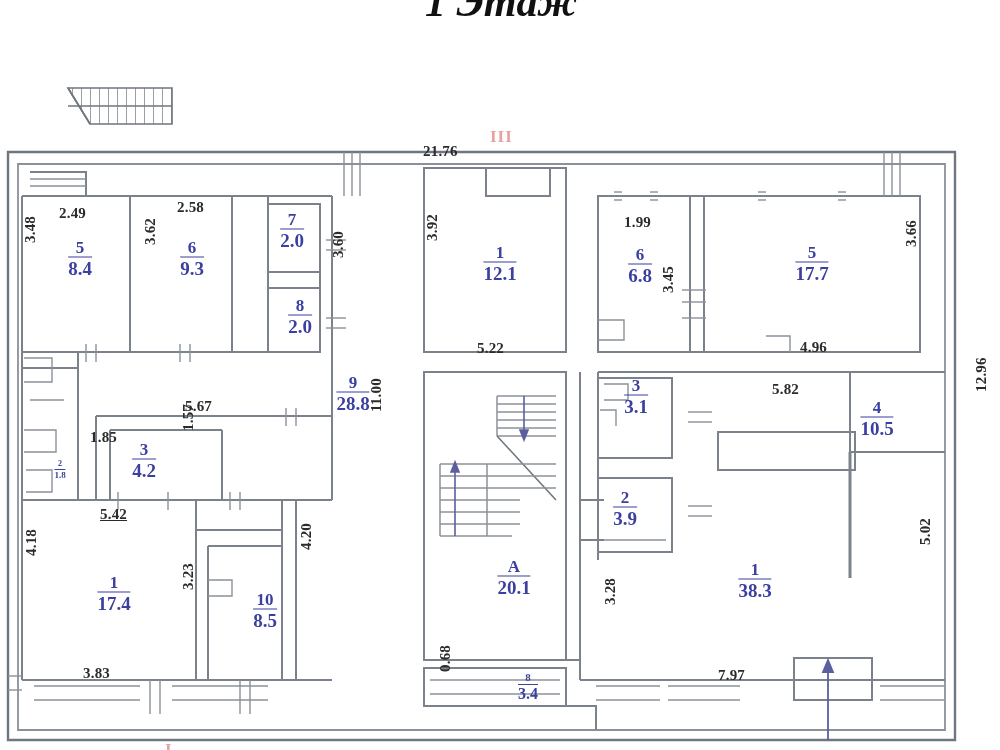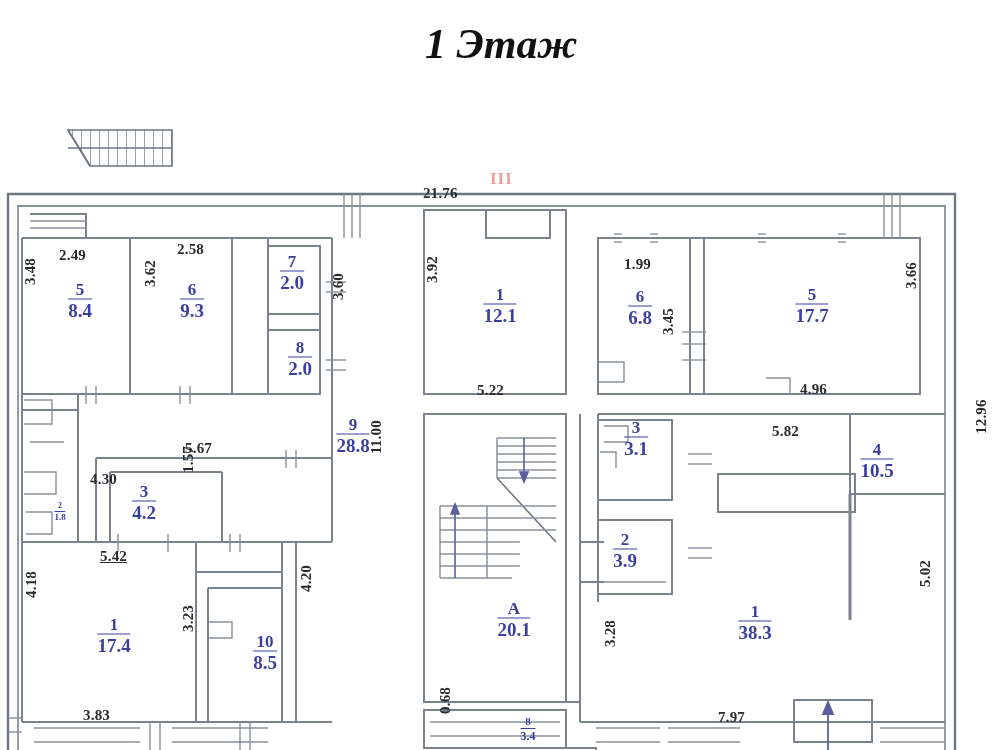--- a/index.html
+++ b/index.html
@@ -1,38 +1,38 @@
 <!DOCTYPE html>
 <html><head>
 <meta charset="utf-8">
 <title>Floor Plan</title>
 <style>
   html,body{margin:0;padding:0;background:#ffffff;}
   body{width:1000px;height:750px;overflow:hidden;
        font-family:"Liberation Serif", serif;}
-  #plan{position:relative;width:1000px;height:636px;background:#fff;margin-top:42px;}
+  #plan{position:relative;width:1000px;height:636px;background:#fff;}
 
   
   .dim{position:absolute;color:#2b2b2b;font-family:"Liberation Serif",serif;
        font-size:15px;font-weight:600;letter-spacing:.2px;white-space:nowrap;}
   .dim.v{transform-origin:left top;transform:rotate(-90deg);}
   .title{position:absolute;color:#111;font-family:"Liberation Serif",serif;
          font-style:italic;font-weight:700;white-space:nowrap;}
   .rn{position:absolute;color:#e8a0a0;font-family:"Liberation Serif",serif;
       font-weight:700;font-size:17px;letter-spacing:1px;white-space:nowrap;}
 
   
   .room{position:absolute;color:#3b3fa0;font-family:"Liberation Serif",serif;
         font-weight:700;text-align:center;white-space:nowrap;line-height:1.0;
         transform:translate(-50%,-50%);}
   .room .num{display:block;font-size:17px;}
   .room .area{display:block;font-size:19px;border-top:1.6px solid #3b3fa0;
               padding-top:1px;margin-top:1px;}
   .room.sm .num{font-size:11px;}
-  .room.sm .area{font-size:12px;border-top-width:1.1px;}
+  .room.sm .area{font-size:16px;border-top-width:1.1px;}
   .room.tiny .num{font-size:8px;}
   .room.tiny .area{font-size:9px;border-top-width:1px;}
 
   svg.lay{position:absolute;left:0;top:0;width:1000px;height:750px;overflow:visible;}
 </style>
 </head>
 <body>
 
 <div id="plan">
 
@@ -295,21 +295,21 @@
       <div class="dim v" style="left: 660px; top: 293px;">3.45</div>
       <div class="dim" style="left: 800px; top: 339px;">4.96</div>
       <div class="dim v" style="left: 903px; top: 247px;">3.66</div>
       <div class="dim v" style="left: 973px; top: 392px;">12.96</div>
       <div class="dim" style="left: 772px; top: 381px;">5.82</div>
       <div class="dim v" style="left: 917px; top: 545px;">5.02</div>
       <div class="dim" style="left: 718px; top: 667px;">7.97</div>
       <div class="dim v" style="left: 602px; top: 605px;">3.28</div>
       <div class="dim" style="left: 185px; top: 398px;">5.67</div>
       <div class="dim v" style="left: 368px; top: 412px;">11.00</div>
-      <div class="dim" style="left: 90px; top: 429px;">4.30</div>
+      <div class="dim" style="left: 90px; top: 429px;">1.85</div>
       <div class="dim v" style="left: 180px; top: 431px;">1.57</div>
       <div class="dim" style="left: 100px; top: 506px; text-decoration: underline;">5.42</div>
       <div class="dim v" style="left: 23px; top: 556px;">4.18</div>
       <div class="dim v" style="left: 180px; top: 590px;">3.23</div>
       <div class="dim v" style="left: 298px; top: 550px;">4.20</div>
       <div class="dim" style="left: 83px; top: 665px;">3.83</div>
       <div class="dim v" style="left: 437px; top: 672px;">0.68</div>
     </div>
 
   <div id="rooms" style="position:absolute;left:0;top:0;z-index:7;">

